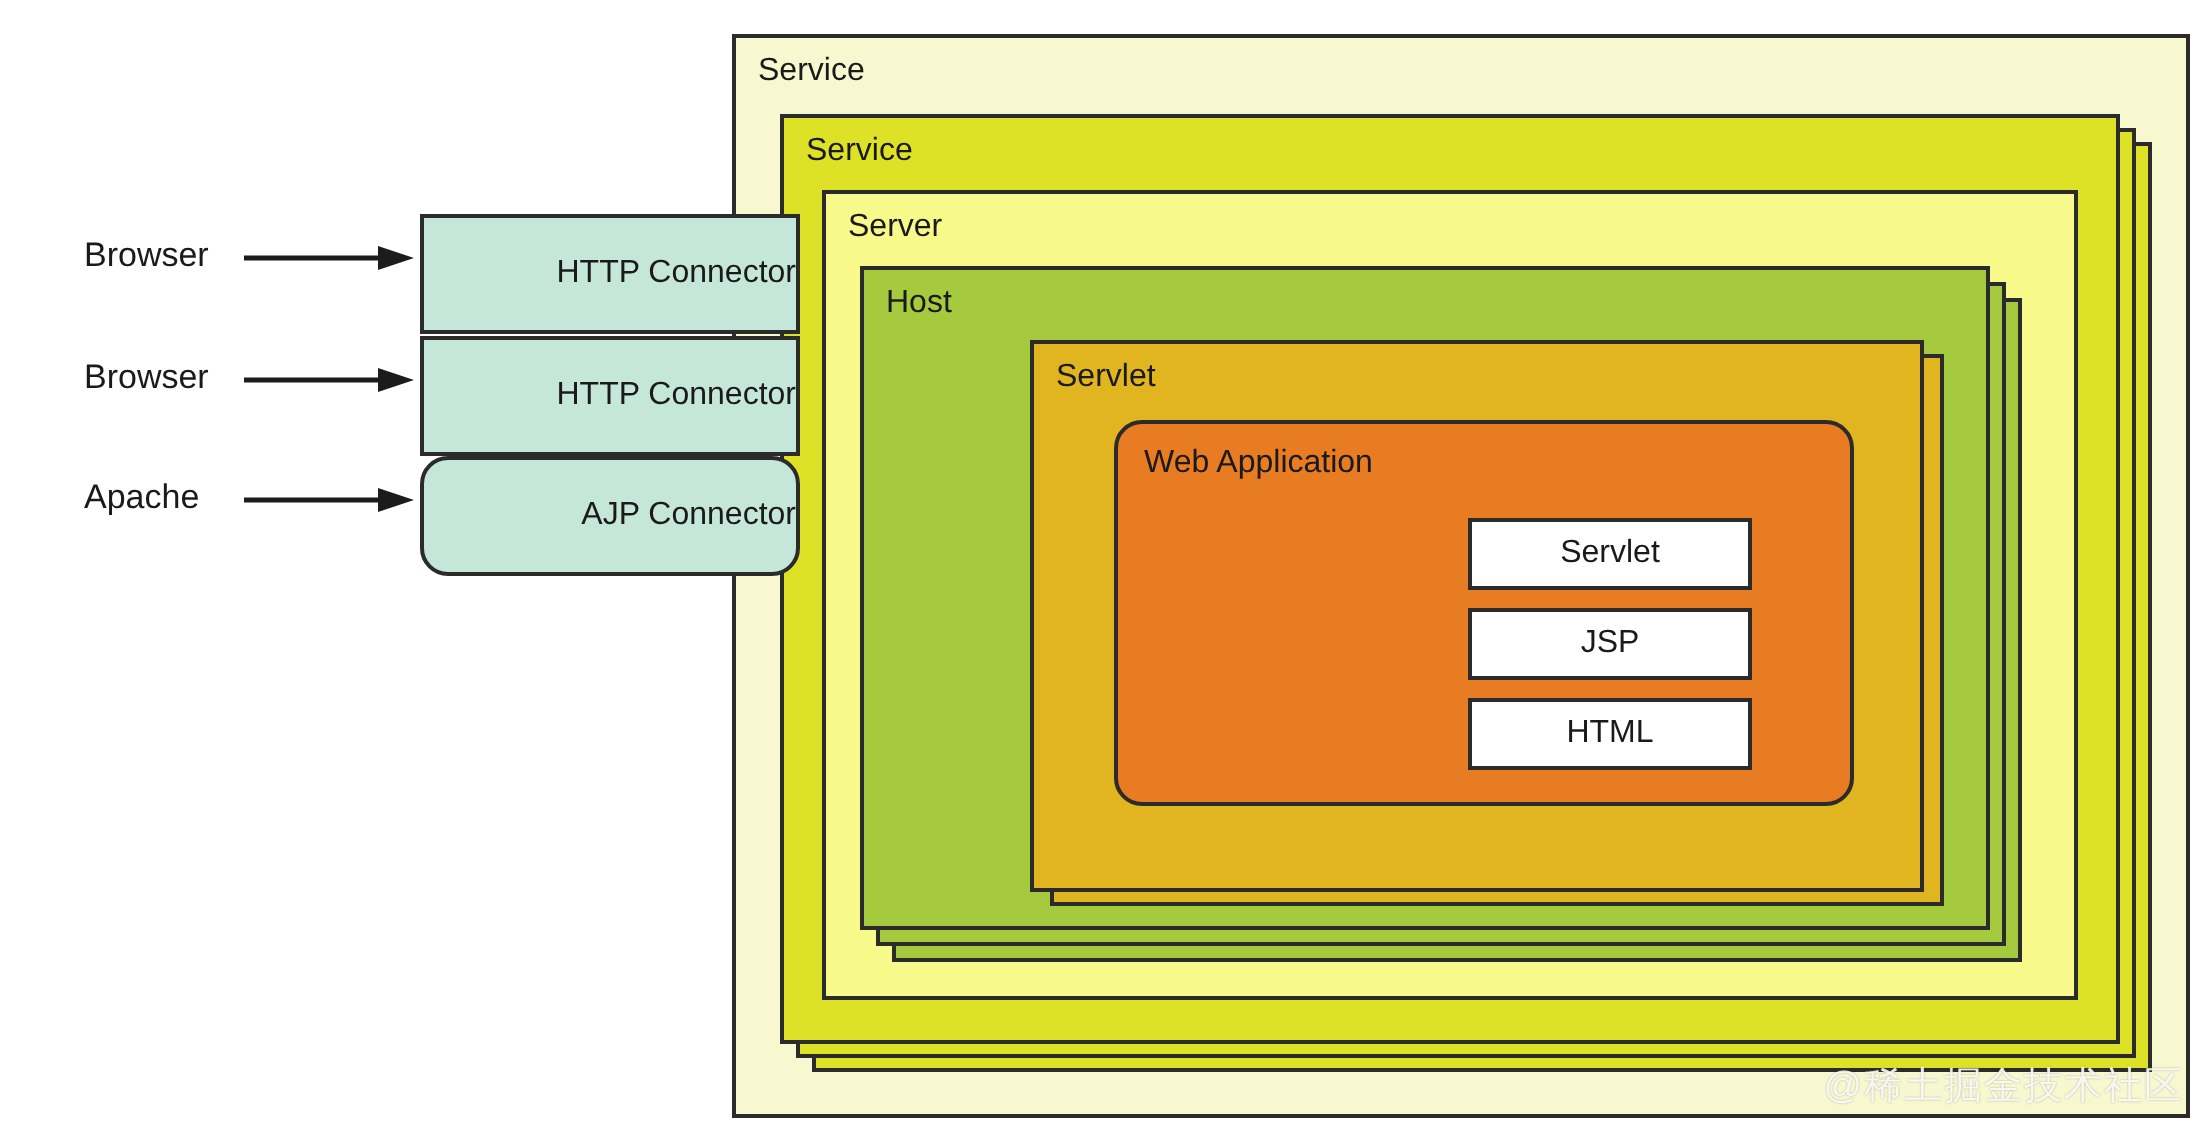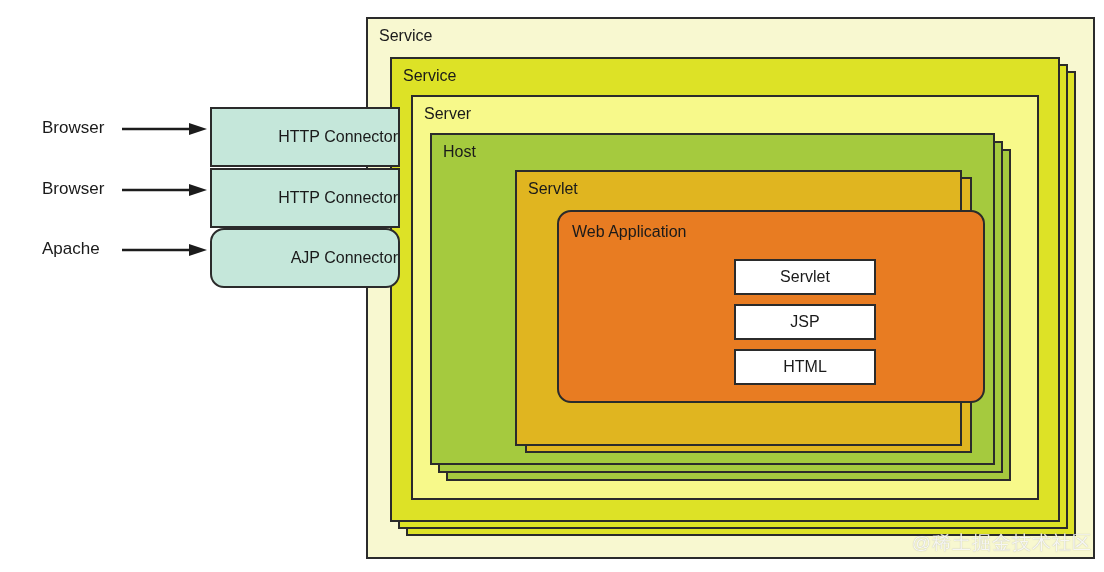--- a/index.html
+++ b/index.html
@@ -97,21 +97,21 @@
   <div class="sheet" style="left: 438px; top: 141px; width: 565px; height: 332px; background-color: rgb(165, 202, 62);"></div>
   <div class="sheet" style="left: 430px; top: 133px; width: 565px; height: 332px; background-color: rgb(165, 202, 62);">
     <span class="box-label">Host</span>
   </div>
 
   <div class="sheet" style="left: 525px; top: 177px; width: 447px; height: 276px; background-color: rgb(224, 181, 32);"></div>
   <div class="sheet" style="left: 515px; top: 170px; width: 447px; height: 276px; background-color: rgb(224, 181, 32);">
     <span class="box-label">Servlet</span>
   </div>
 
-  <div class="sheet rounded" style="left: 557px; top: 210px; width: 428px; height: 193px; background-color: rgb(232, 124, 34); text-align: center;">
+  <div class="sheet rounded" style="left: 557px; top: 210px; width: 370px; height: 193px; background-color: rgb(232, 124, 34); text-align: center;">
     <span class="box-label" style="top:11px; left:13px;">Web Application</span>
   </div>
 
   <div class="component" style="top:259px;">
     <span>Servlet</span>
   </div>
   <div class="component" style="top:304px;">
     <span>JSP</span>
   </div>
   <div class="component" style="top:349px;">

